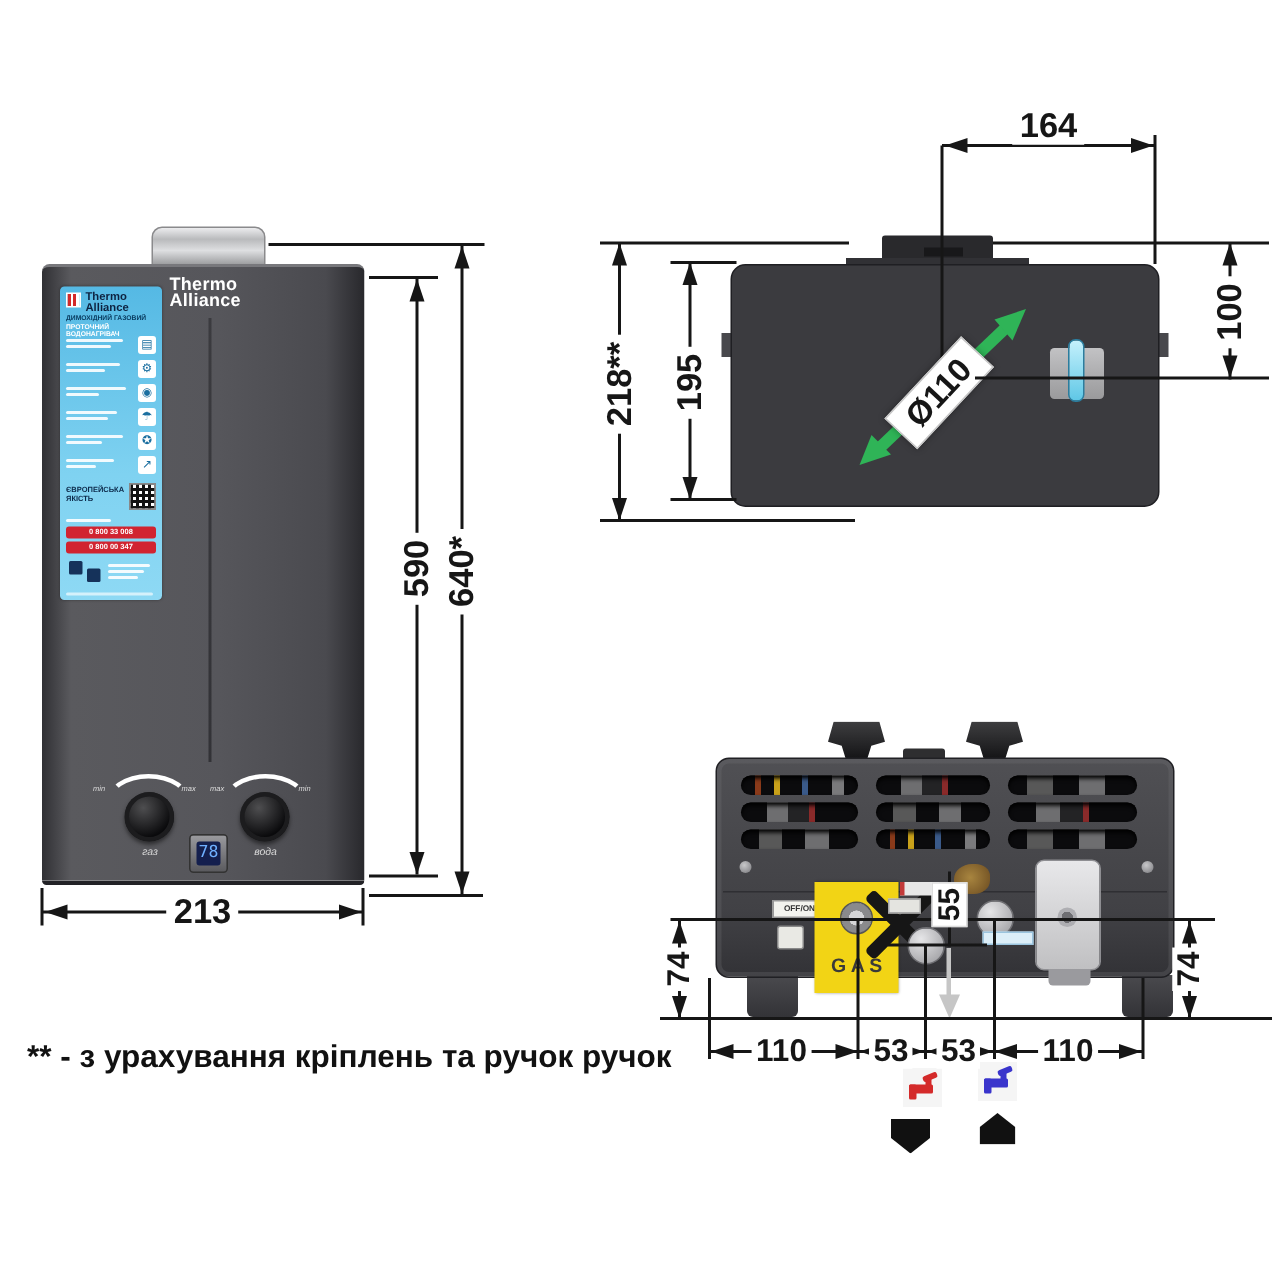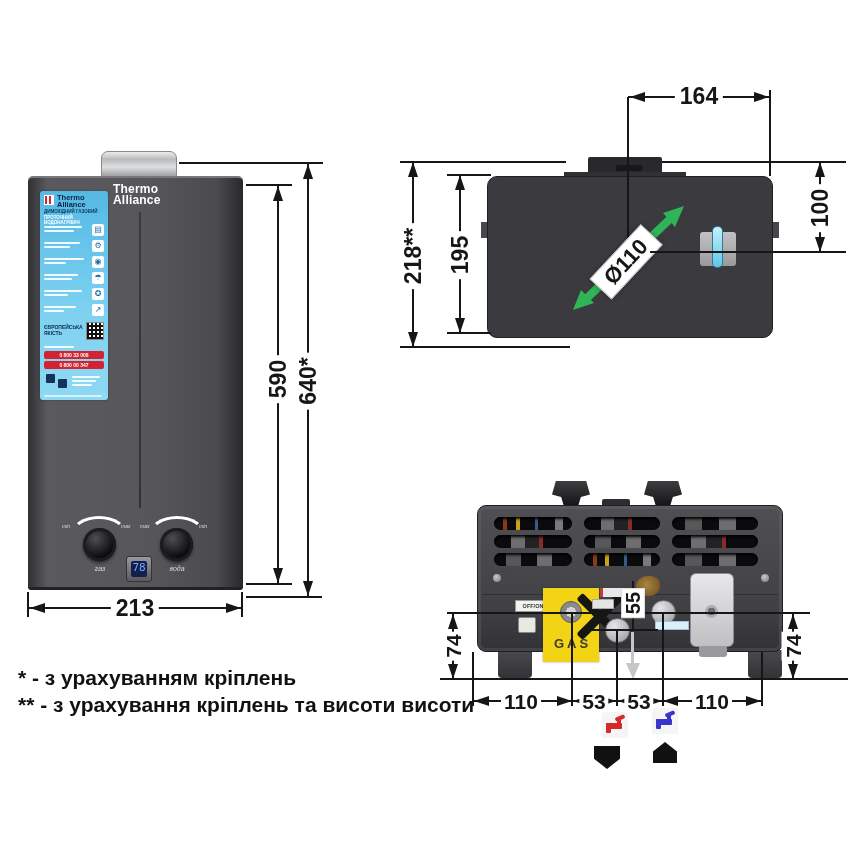--- a/index.html
+++ b/index.html
@@ -222,21 +222,21 @@
     <polygon points="128,16 119,37 107,23" fill="#2fb457"></polygon>
     <polygon points="17,120 38,113 25,100" fill="#2fb457"></polygon>
   </svg>
   <div class="oval-lbl" style="left:626px;top:262px;">Ø110</div>
 
   <div class="vl" style="left:627px;top:97px;height:155px;z-index:3;"></div>
   <div class="vl" style="left:769px;top:90px;height:86px;"></div>
   <div class="hl" style="left:628px;top:96px;width:142px;"></div>
   <div class="tri tl" style="left:630px;top:92px;"></div>
   <div class="tri tr" style="left:754px;top:92px;"></div>
-  <div class="dlabel" style="left:699px;top:96px;">164</div>
+  <div class="dlabel" style="left:699px;top:84px;">164</div>
 
   <div class="hl" style="left:400px;top:161px;width:166px;"></div>
   <div class="hl" style="left:400px;top:346px;width:170px;"></div>
   <div class="vl" style="left:412px;top:162px;height:186px;"></div>
   <div class="tri tu" style="left:408px;top:162px;"></div>
   <div class="tri td" style="left:408px;top:332px;"></div>
   <div class="dlabel rot" style="left:413px;top:256px;">218**</div>
 
   <div class="hl" style="left:447px;top:174px;width:44px;"></div>
   <div class="hl" style="left:447px;top:332px;width:44px;"></div>
@@ -345,16 +345,15 @@
     <g fill="#3a35cc">
       <rect x="4" y="11" width="16" height="6" rx="1"></rect>
       <rect x="4" y="11" width="5" height="10" rx="1"></rect>
       <rect x="13" y="4" width="10" height="4" rx="1.5" transform="rotate(-22 18 6)"></rect>
       <rect x="15" y="6" width="4" height="6"></rect>
     </g>
   </svg>
   <div class="pent-down" style="left:594px;top:746px;width:26px;height:23px;"></div>
   <div class="pent-up" style="left:653px;top:742px;width:24px;height:21px;"></div>
 
-  <div class="foot" style="left:18px;top:666px;">* - з урахуванням кріплень</div>
-  <div class="foot" style="left:18px;top:693px;">** - з урахування кріплень та висоти висоти</div>
+  <div class="foot" style="left:18px;top:693px;">** - з урахування кріплень та ручок ручок</div>
 
 </div>
 
 </body></html>

